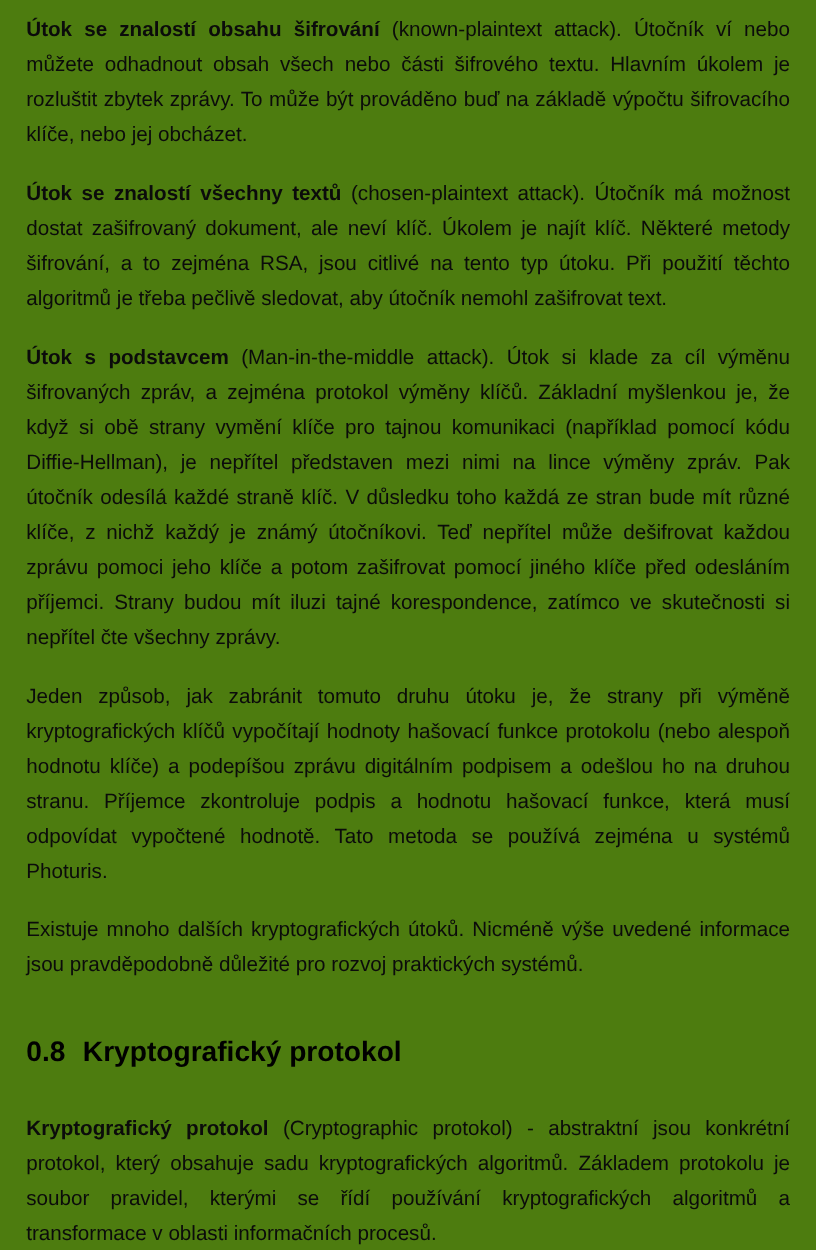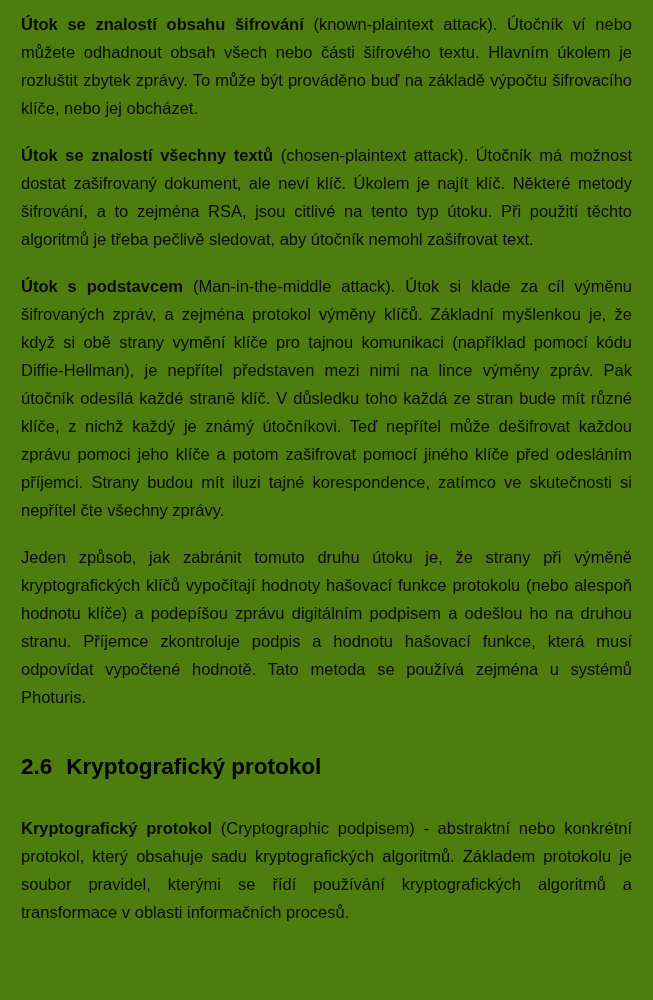--- a/index.html
+++ b/index.html
@@ -45,18 +45,19 @@
 <div class="page">
 
   <p class="para"><span class="lead">Útok se znalostí obsahu šifrování</span><span> (known-plaintext attack). Útočník ví nebo můžete odhadnout obsah všech nebo části šifrového textu. Hlavním úkolem je rozluštit zbytek zprávy. To může být prováděno buď na základě výpočtu šifrovacího klíče, nebo jej obcházet.</span></p>
 
   <p class="para"><span class="lead">Útok se znalostí všechny textů</span><span> (chosen-plaintext attack). Útočník má možnost dostat zašifrovaný dokument, ale neví klíč. Úkolem je najít klíč. Některé metody šifrování, a to zejména RSA, jsou citlivé na tento typ útoku. Při použití těchto algoritmů je třeba pečlivě sledovat, aby útočník nemohl zašifrovat text.</span></p>
 
   <p class="para"><span class="lead">Útok s podstavcem</span><span> (Man-in-the-middle attack). Útok si klade za cíl výměnu šifrovaných zpráv, a zejména protokol výměny klíčů. Základní myšlenkou je, že když si obě strany vymění klíče pro tajnou komunikaci (například pomocí kódu Diffie-Hellman), je nepřítel představen mezi nimi na lince výměny zpráv. Pak útočník odesílá každé straně klíč. V důsledku toho každá ze stran bude mít různé klíče, z nichž každý je známý útočníkovi. Teď nepřítel může dešifrovat každou zprávu pomoci jeho klíče a potom zašifrovat pomocí jiného klíče před odesláním příjemci. Strany budou mít iluzi tajné korespondence, zatímco ve skutečnosti si nepřítel čte všechny zprávy.</span></p>
 
   <p class="para"><span class="lead"></span><span>Jeden způsob, jak zabránit tomuto druhu útoku je, že strany při výměně kryptografických klíčů vypočítají hodnoty hašovací funkce protokolu (nebo alespoň hodnotu klíče) a podepíšou zprávu digitálním podpisem a odešlou ho na druhou stranu. Příjemce zkontroluje podpis a hodnotu hašovací funkce, která musí odpovídat vypočtené hodnotě. Tato metoda se používá zejména u systémů Photuris.</span></p>
 
+  <p class="para"><span class="lead"></span><span>Existuje mnoho dalších kryptografických útoků. Nicméně výše uvedené informace jsou pravděpodobně důležité pro rozvoj praktických systémů.</span></p>
 
-  <h2 class="section-heading"><span class="section-number">2.6</span><span>Kryptografický protokol</span></h2>
+  <h2 class="section-heading"><span class="section-number">0.8</span><span>Kryptografický protokol</span></h2>
 
-  <p class="para"><span class="lead">Kryptografický protokol</span><span> (Cryptographic podpisem) - abstraktní nebo konkrétní protokol, který obsahuje sadu kryptografických algoritmů. Základem protokolu je soubor pravidel, kterými se řídí používání kryptografických algoritmů a transformace v oblasti informačních procesů.</span></p>
+  <p class="para"><span class="lead">Kryptografický protokol</span><span> (Cryptographic protokol) - abstraktní jsou konkrétní protokol, který obsahuje sadu kryptografických algoritmů. Základem protokolu je soubor pravidel, kterými se řídí používání kryptografických algoritmů a transformace v oblasti informačních procesů.</span></p>
 
 </div>
 
 </body></html>

